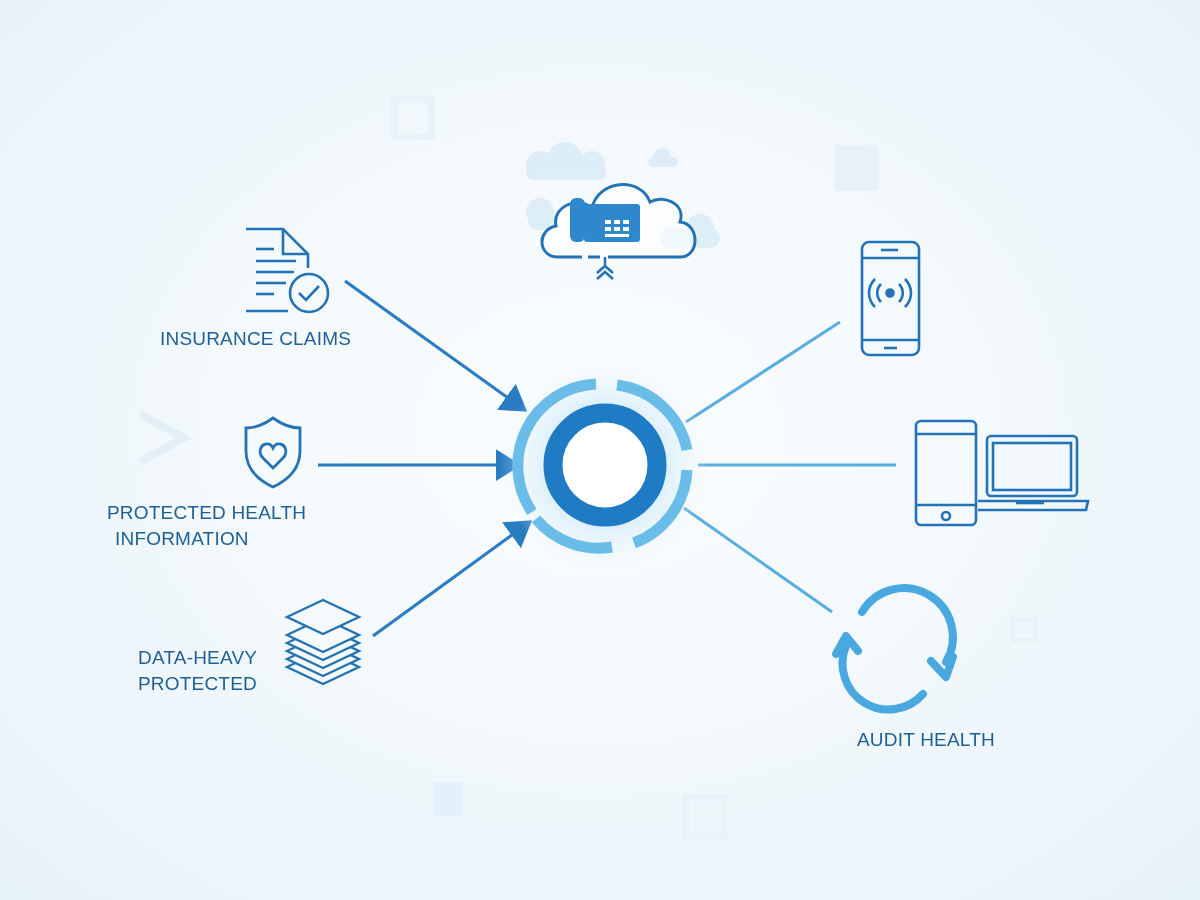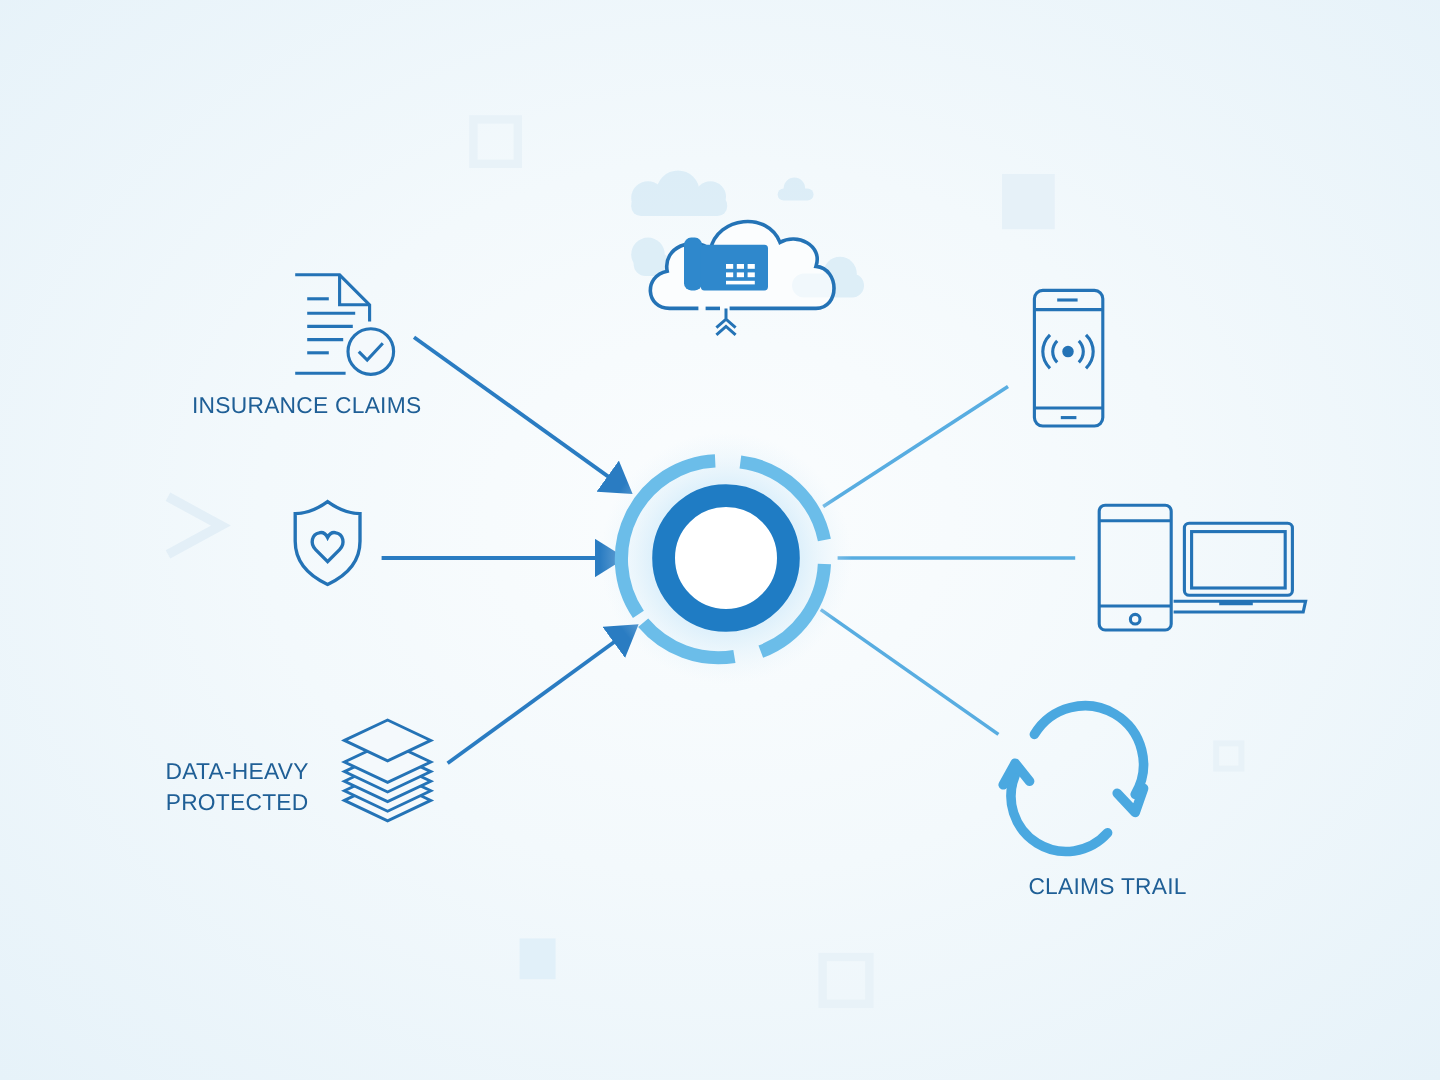--- a/index.html
+++ b/index.html
@@ -146,20 +146,24 @@
     <g fill="none" stroke="#4aa8e0" stroke-width="8" stroke-linecap="round">
       <path d="M862 612 A46 46 0 0 1 946 662"></path>
       <path d="M923 694 A46 46 0 0 1 846 646"></path>
       <path d="M931 661 L946 677 L953 657" stroke-linejoin="round"></path>
       <path d="M836 654 L846 636 L858 651" stroke-linejoin="round"></path>
     </g>
   </svg>
 
   <div class="label" style="left:160px;top:326px;">INSURANCE CLAIMS</div>
 
+  <div class="label" style="left:107px;top:500px;">
+    <div>PROTECTED HEALTH</div>
+    <div style="padding-left:8px;">INFORMATION</div>
+  </div>
 
-  <div class="label" style="left:138px;top:631px;text-align:center;">
+  <div class="label" style="left:138px;top:645px;">
     <div>DATA-HEAVY</div>
     <div>PROTECTED</div>
   </div>
 
-  <div class="label" style="left:857px;top:727px;">CLAIMS TRAIL</div>
+  <div class="label" style="left:857px;top:727px;">AUDIT HEALTH</div>
 </div>
 
 </body></html>

